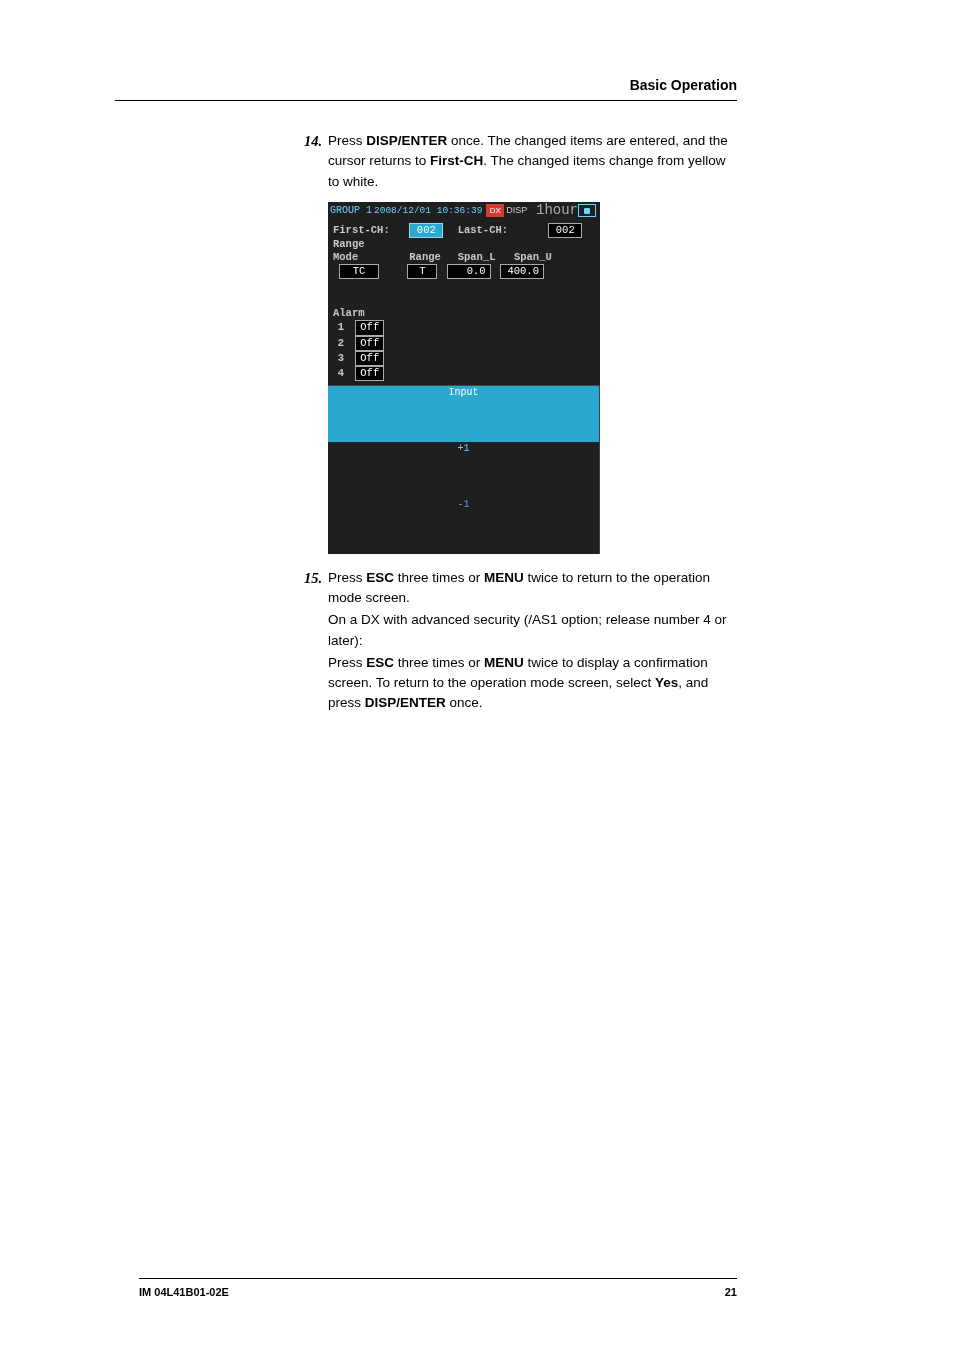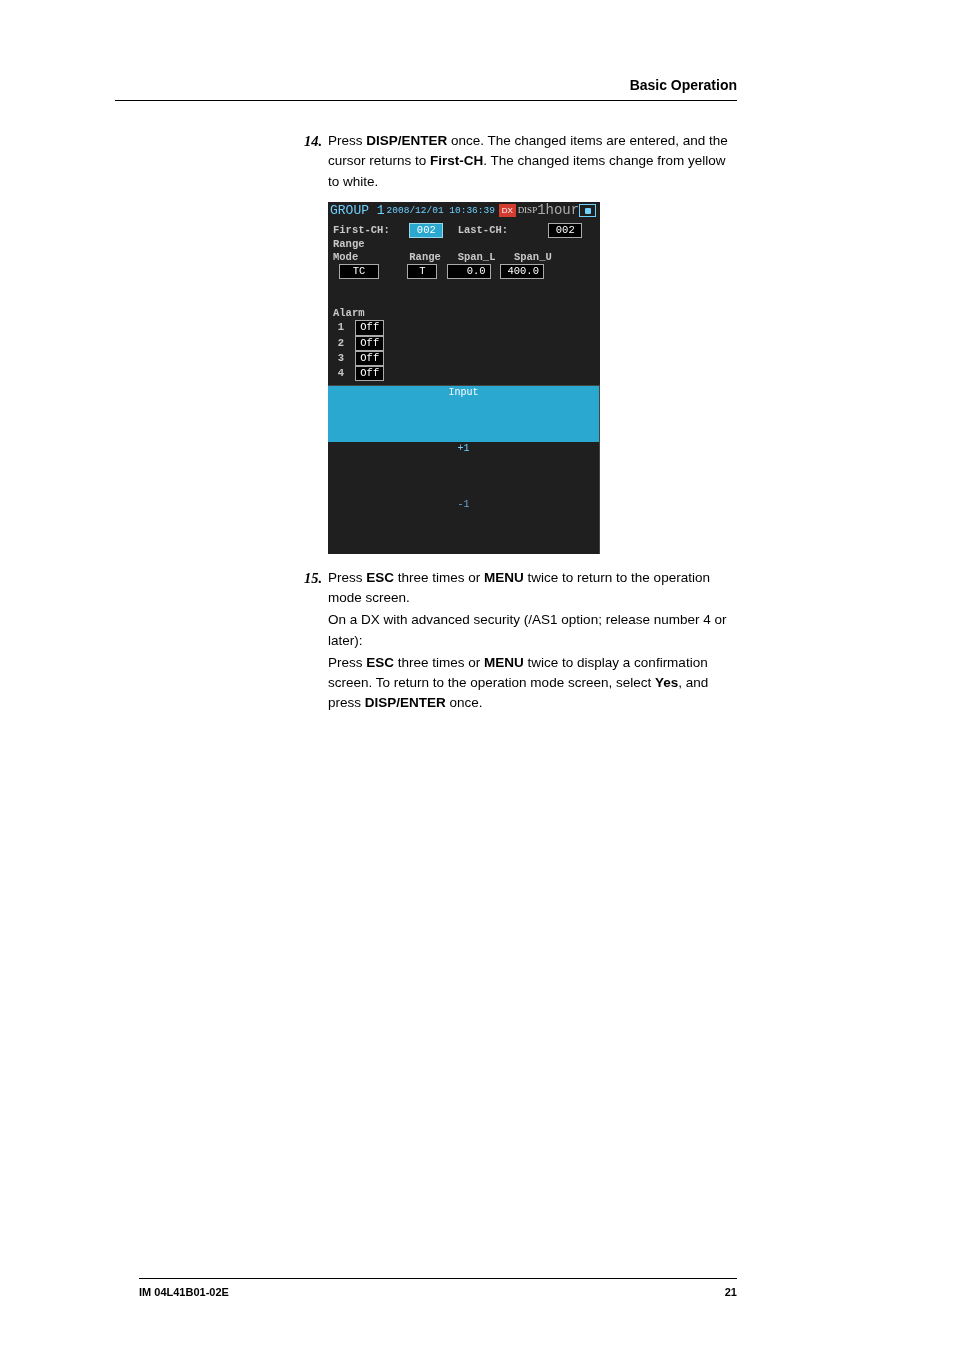--- a/index.html
+++ b/index.html
@@ -58,28 +58,28 @@
     line-height: 1.25;
   }
   .titlebar {
     display: flex;
     align-items: center;
     background: #1f1f1f;
     padding: 1px 2px;
     height: 18px;
     white-space: nowrap;
   }
-  .tb-label { color: #6dd0ff; font-size: 13px; font-family:"Courier New",monospace; }
+  .tb-label { color: #6dd0ff; font-size: 10px; font-family:"Courier New",monospace; }
   .tb-date { color: #6dd0ff; font-size: 9.5px; font-family:"Courier New",monospace; margin-left:2px;}
   .tb-icon {
     width: 18px; height: 13px; background:#d43c2f; color:#fff;
     font-size:8px; display:inline-flex; align-items:center; justify-content:center;
     margin-left:4px; font-family: Arial, sans-serif;
   }
-  .tb-disp { font-size:9px; color:#ccc; font-family:Liberation Serif, serif; margin-left:2px;}
+  .tb-disp { font-size:9px; color:#ccc; font-family:Liberation Sans, sans-serif; margin-left:2px;}
   .tb-scale {
     flex:1; text-align:right; font-size:14px; color:#aaa;
     font-family:"Courier New",monospace;
   }
   .tb-rec {
     width:18px; height:13px; border:1px solid #6dd0ff;
     display:inline-flex; align-items:center; justify-content:center;
     margin-right:2px;
   }
   .tb-rec-dot { width:6px; height:6px; background:#6dd0ff; border-radius:1px; }

